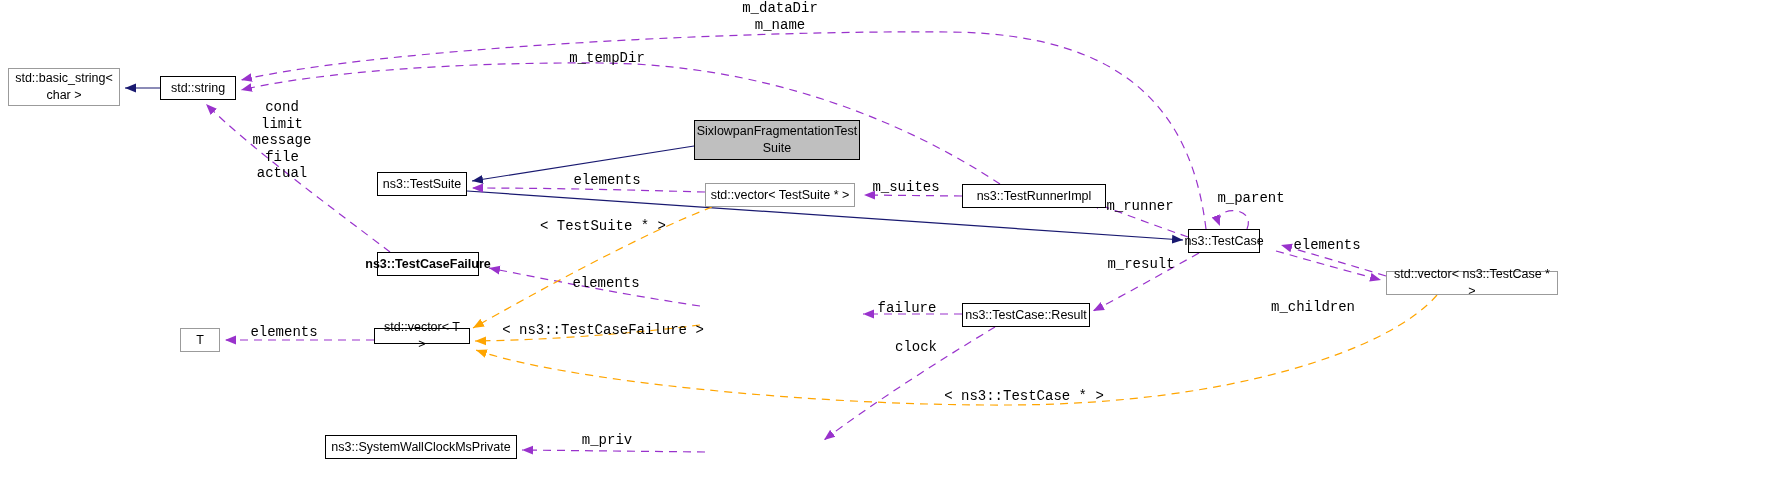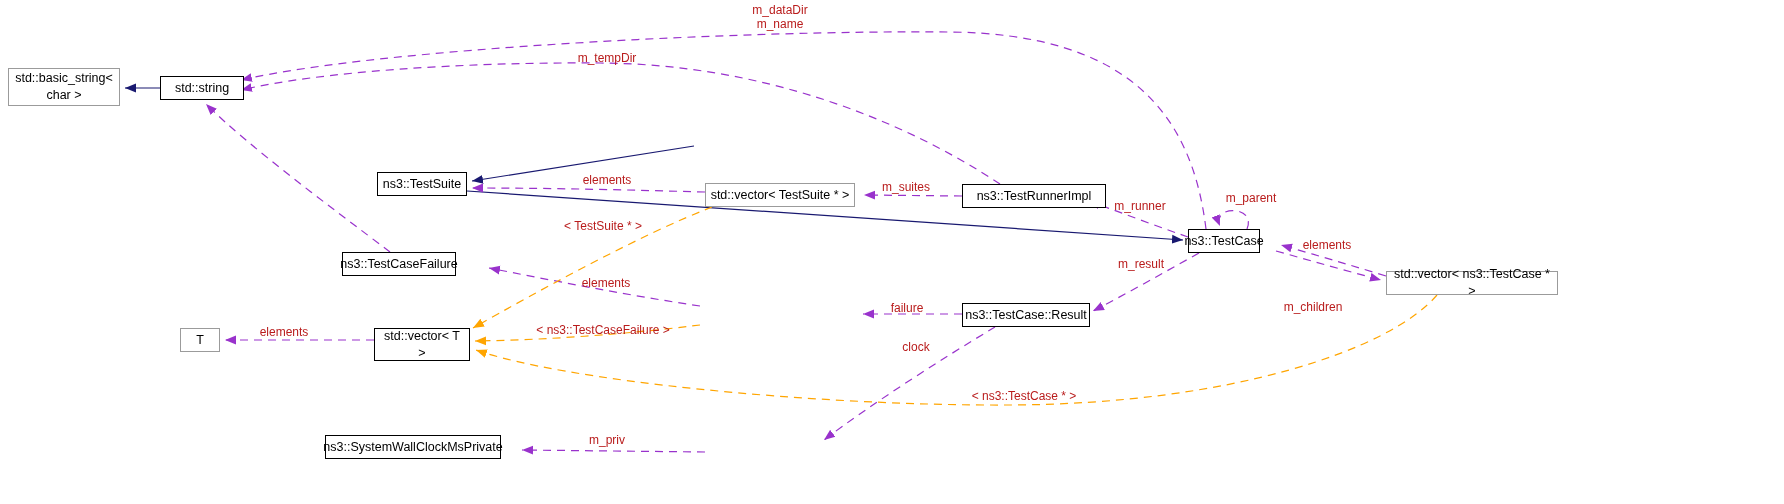--- a/index.html
+++ b/index.html
@@ -12,22 +12,23 @@
     position:absolute; box-sizing:border-box; background:#ffffff;
     border:1px solid #000000; color:#000000;
     display:flex; align-items:center; justify-content:center;
     text-align:center; font-size:12.5px; line-height:1.35;
     white-space:pre-line; padding:1px 4px;
   }
   .node.muted { border-color:#9b9b9b; }
   .node.highlight { background:#bfbfbf; }
   .elabel {
     position:absolute; transform:translate(-50%,-50%);
-    font-size:12px; color:#b91c1c; white-space:pre; text-align:center;
+    font-size:14px; color:#000000; white-space:pre; text-align:center;
     line-height:1.18;
+    font-family:Liberation Mono, monospace;
   }
 </style>
 </head>
 <body>
 
 <div class="canvas">
 
   <svg class="edges" viewBox="0 0 1784 504">
     <defs>
       <marker id="ah-blue" markerUnits="userSpaceOnUse" markerWidth="11" markerHeight="10" viewBox="0 0 10 9" refX="10" refY="4.5" orient="auto">
@@ -61,35 +62,42 @@
     <path fill="none" stroke-width="1.2" stroke-dasharray="8,6" marker-end="url(#ah-purple)" d="M 705,452 L 522,450" stroke="#9932cc"></path>
     <path fill="none" stroke-width="1.2" stroke-dasharray="8,6" marker-end="url(#ah-purple)" d="M 995,327 C 940,360 870,405 824,440" stroke="#9932cc"></path>
 
     <path fill="none" stroke-width="1.2" stroke-dasharray="8,6" marker-end="url(#ah-orange)" d="M 712,207 C 640,235 540,290 473,328" stroke="#ffa500"></path>
     <path fill="none" stroke-width="1.2" stroke-dasharray="8,6" marker-end="url(#ah-orange)" d="M 700,325 C 628,334 548,340 475,341" stroke="#ffa500"></path>
     <path fill="none" stroke-width="1.2" stroke-dasharray="8,6" marker-end="url(#ah-orange)" d="M 1437,295 C 1390,350 1230,404 1010,405 C 810,406 560,380 476,350" stroke="#ffa500"></path>
   </svg>
 
   <div class="node muted" style="left:8px; top:68px; width:112px; height:38px;">std::basic_string&lt;
 char &gt;</div>
-  <div class="node" style="left:160px; top:76px; width:84px; height:24px;">std::string</div>
+  <div class="node" style="left:160px; top:76px; width:76px; height:24px;">std::string</div>
   <div class="node" style="left:377px; top:172px; width:90px; height:24px;">ns3::TestSuite</div>
+  <div class="node highlight" style="left:694px; top:120px; width:166px; height:40px;">SixlowpanFragmentationTest
+Suite</div>
   <div class="node muted" style="left:705px; top:183px; width:150px; height:24px;">std::vector&lt; TestSuite * &gt;</div>
   <div class="node" style="left:962px; top:184px; width:144px; height:24px;">ns3::TestRunnerImpl</div>
   <div class="node" style="left:1188px; top:229px; width:72px; height:24px;">ns3::TestCase</div>
   <div class="node muted" style="left:1386px; top:271px; width:172px; height:24px;">std::vector&lt; ns3::TestCase * &gt;</div>
-  <div class="node" style="left:342px; top:252px; width:114px; height:24px;">ns3::TestCaseFailure</div>
+  <div class="node" style="left:377px; top:252px; width:102px; height:24px;font-weight:bold;">ns3::TestCaseFailure</div>
   <div class="node" style="left:962px; top:303px; width:128px; height:24px;">ns3::TestCase::Result</div>
   <div class="node muted" style="left:180px; top:328px; width:40px; height:24px;">T</div>
-  <div class="node" style="left:374px; top:328px; width:96px; height:33px;">std::vector&lt; T &gt;</div>
-  <div class="node" style="left:325px; top:435px; width:176px; height:24px;">ns3::SystemWallClockMsPrivate</div>
+  <div class="node" style="left:374px; top:328px; width:96px; height:16px;">std::vector&lt; T &gt;</div>
+  <div class="node" style="left:325px; top:435px; width:192px; height:24px;">ns3::SystemWallClockMsPrivate</div>
 
   <div class="elabel" style="left:780px; top:17px;">m_dataDir
 m_name</div>
   <div class="elabel" style="left:607px; top:58px;">m_tempDir</div>
+  <div class="elabel" style="left:282px; top:140px;">cond
+limit
+message
+file
+actual</div>
   <div class="elabel" style="left:607px; top:180px;">elements</div>
   <div class="elabel" style="left:906px; top:187px;">m_suites</div>
   <div class="elabel" style="left:1140px; top:206px;">m_runner</div>
   <div class="elabel" style="left:1233px; top:198px;padding-left:36px;">m_parent</div>
   <div class="elabel" style="left:1327px; top:245px;">elements</div>
   <div class="elabel" style="left:1313px; top:274px;margin-top:33px;">m_children</div>
   <div class="elabel" style="left:1141px; top:264px;">m_result</div>
   <div class="elabel" style="left:907px; top:308px;">failure</div>
   <div class="elabel" style="left:606px; top:283px;">elements</div>
   <div class="elabel" style="left:603px; top:226px;">&lt; TestSuite * &gt;</div>

